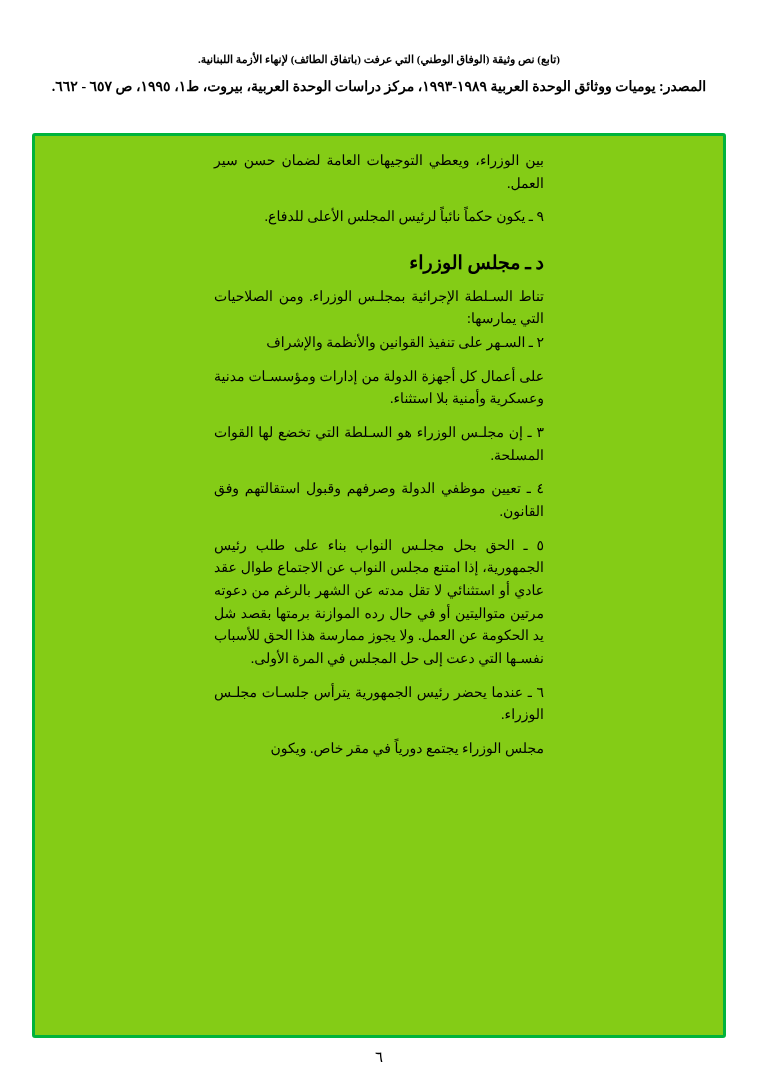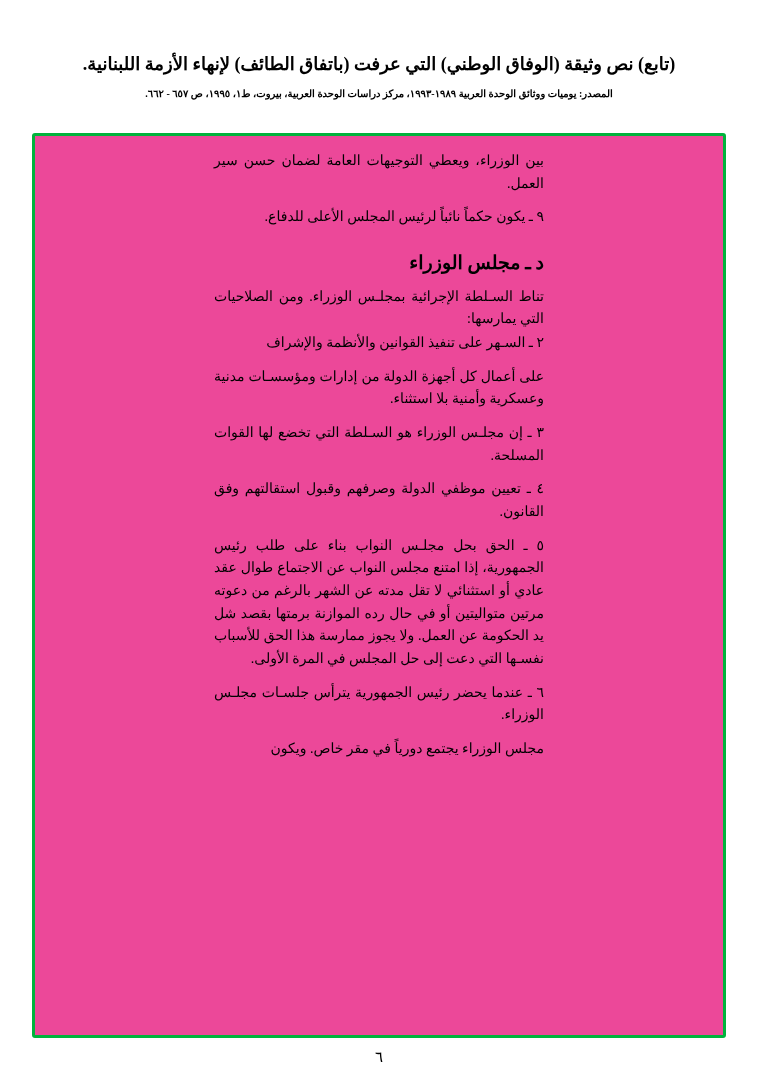--- a/index.html
+++ b/index.html
@@ -19,41 +19,41 @@
     position: relative;
     width: 758px;
     height: 1078px;
     box-sizing: border-box;
   }
   .header {
     text-align: center;
     padding-top: 52px;
   }
   .header-title {
-    font-size: 18px;
+    font-size: 11px;
     font-weight: bold;
     letter-spacing: 0px;
     line-height: 1.4;
   }
   .header-source {
-    font-size: 10px;
+    font-size: 14px;
     font-weight: bold;
     margin-top: 10px;
     line-height: 1.4;
   }
   .frame {
     position: absolute;
     top: 133px;
     right: 32px;
     left: 32px;
     height: 905px;
     border: 3px solid #00b33c;
     border-radius: 3px;
     box-sizing: border-box;
-    background: #ec4899;
+    background: #84cc16;
   }
   .content {
     position: absolute;
     top: 14px;
     right: 0;
     left: 0;
     bottom: 0;
     padding: 0 54px 0 54px;
     box-sizing: border-box;
   }

